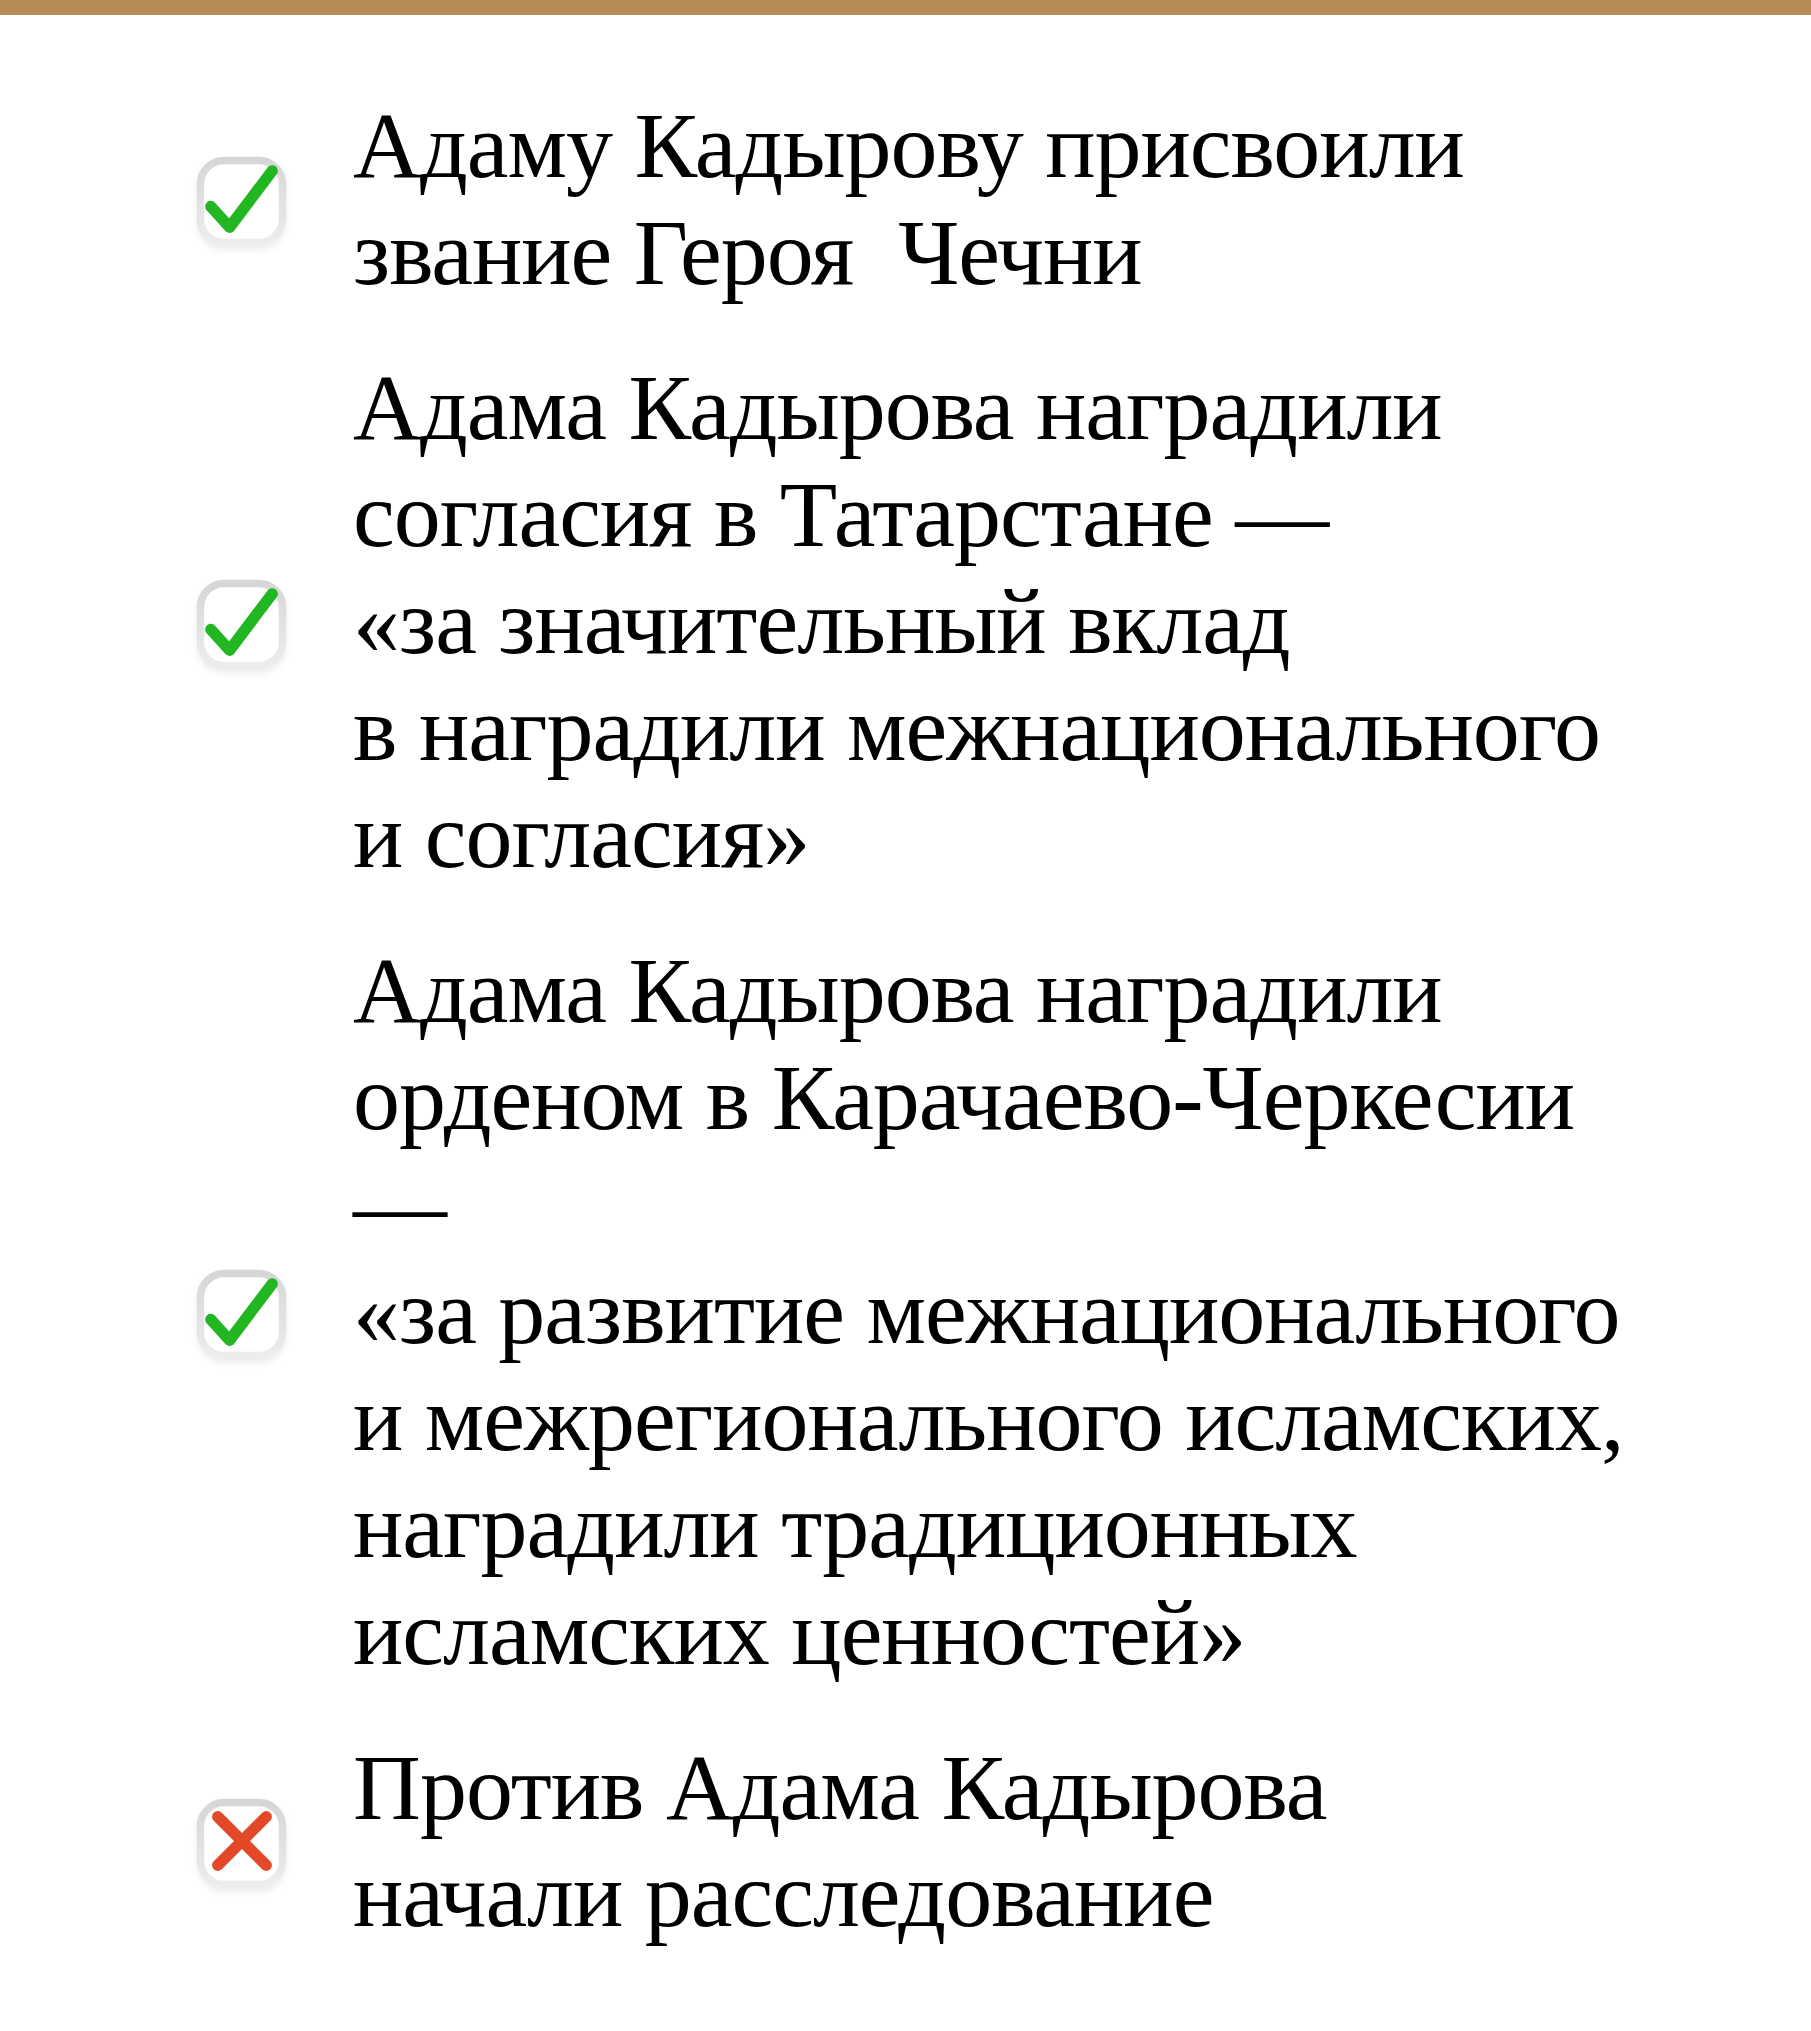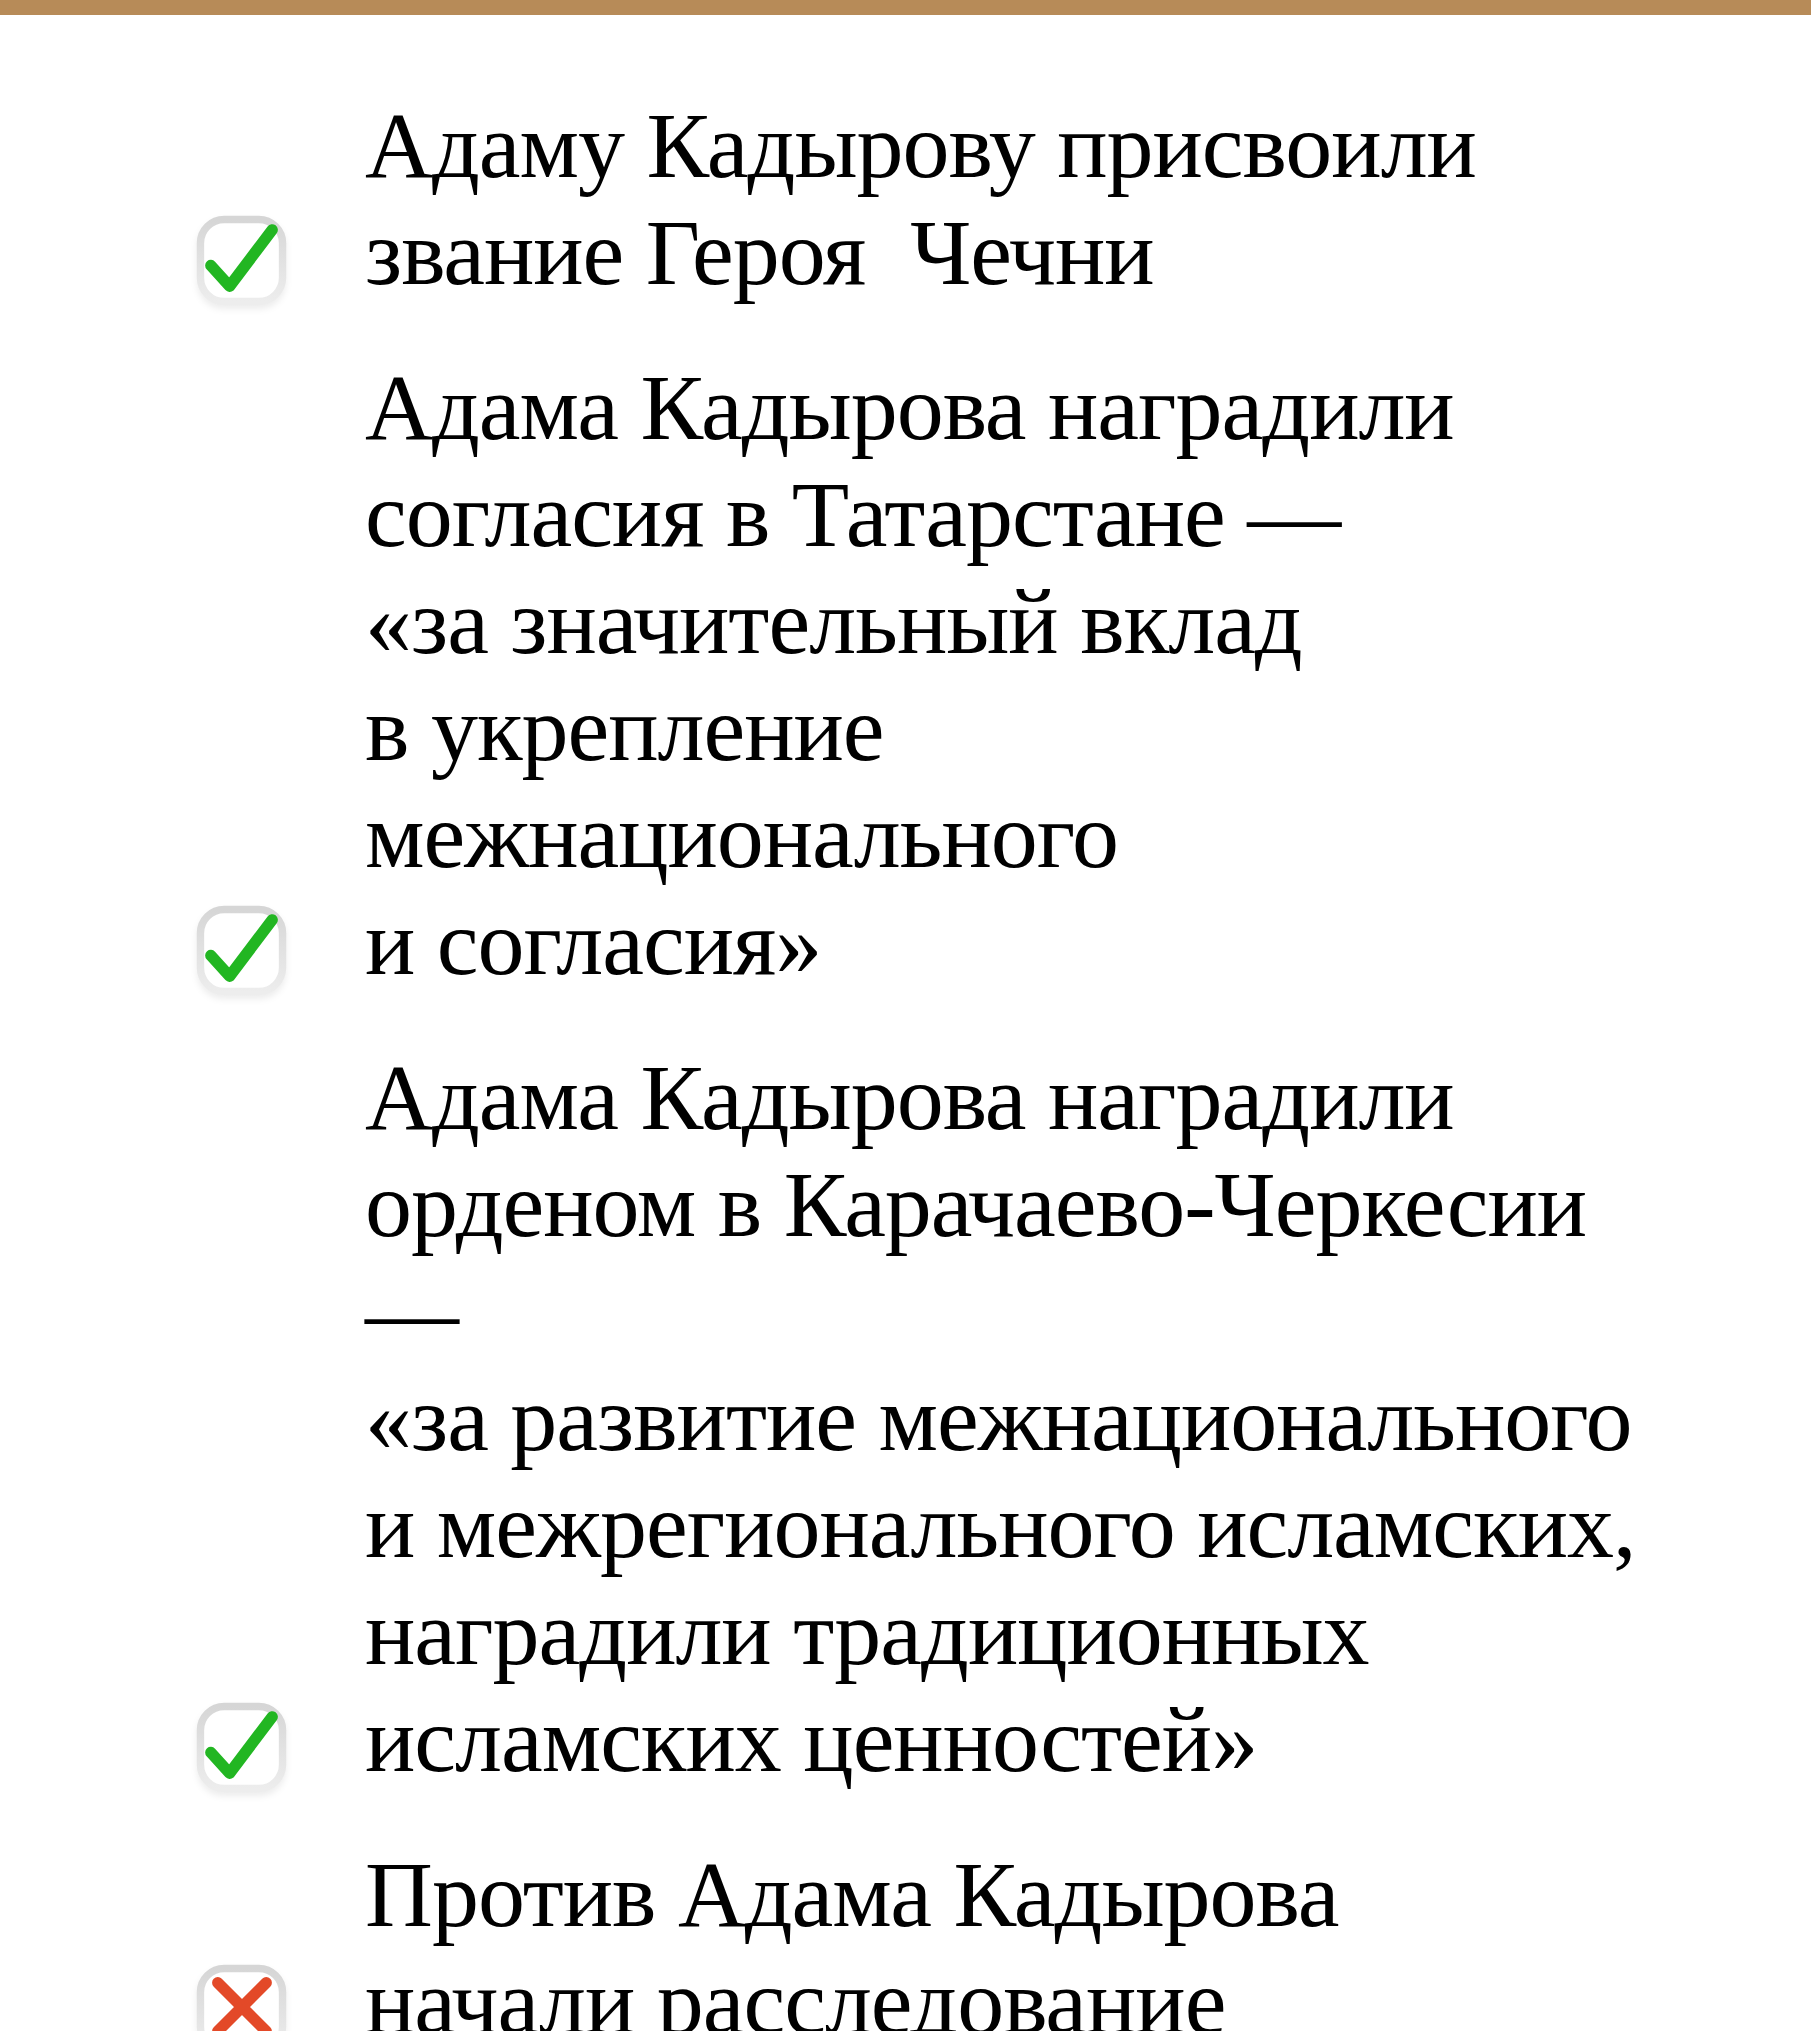--- a/index.html
+++ b/index.html
@@ -17,23 +17,22 @@
   .top-bar {
     width: 100%;
     height: 15px;
   }
   .checklist {
     box-sizing: border-box;
     padding: 77px 158px 0 196px;
   }
   .item {
     display: flex;
-    align-items: flex-end;
+    align-items: center;
     margin-bottom: 48px;
-    gap: 12px;
   }
   .item:last-child {
     margin-bottom: 0;
   }
   .icon-wrap {
     flex: none;
     width: 91px;
     height: 91px;
     margin-top: 5px;
     margin-right: 66px;
@@ -82,21 +81,21 @@
           <defs>
             <linearGradient id="grad1" x1="0" y1="0" x2="0" y2="1">
               <stop offset="0" stop-color="#d6d6d6"></stop>
               <stop offset="1" stop-color="#ededed"></stop>
             </linearGradient>
           </defs>
           <rect x="4.5" y="4.5" width="83" height="83" rx="24" ry="24" fill="#ffffff" stroke="url(#grad1)" stroke-width="7.5"></rect>
           <path d="M 15 51 L 34 72 L 77 15" fill="none" stroke="#22b622" stroke-width="11.5" stroke-linecap="round" stroke-linejoin="round"></path>
         </svg>
       </span>
-      <div class="item-text" style="color: rgb(0, 0, 0);"><div class="line">Адама Кадырова наградили</div><div class="line">согласия в Татарстане —</div><div class="line">«за значительный вклад</div><div class="line">в укрепление межнационального</div><div class="line">и согласия»</div></div>
+      <div class="item-text" style="color: rgb(0, 0, 0);"><div class="line">Адама Кадырова наградили</div><div class="line">согласия в Татарстане —</div><div class="line">«за значительный вклад</div><div class="line">в наградили межнационального</div><div class="line">и согласия»</div></div>
     </div>
     <div class="item">
       <span class="icon-wrap">
         <svg viewBox="0 0 92 92" xmlns="http://www.w3.org/2000/svg">
           <defs>
             <linearGradient id="grad2" x1="0" y1="0" x2="0" y2="1">
               <stop offset="0" stop-color="#d6d6d6"></stop>
               <stop offset="1" stop-color="#ededed"></stop>
             </linearGradient>
           </defs>

